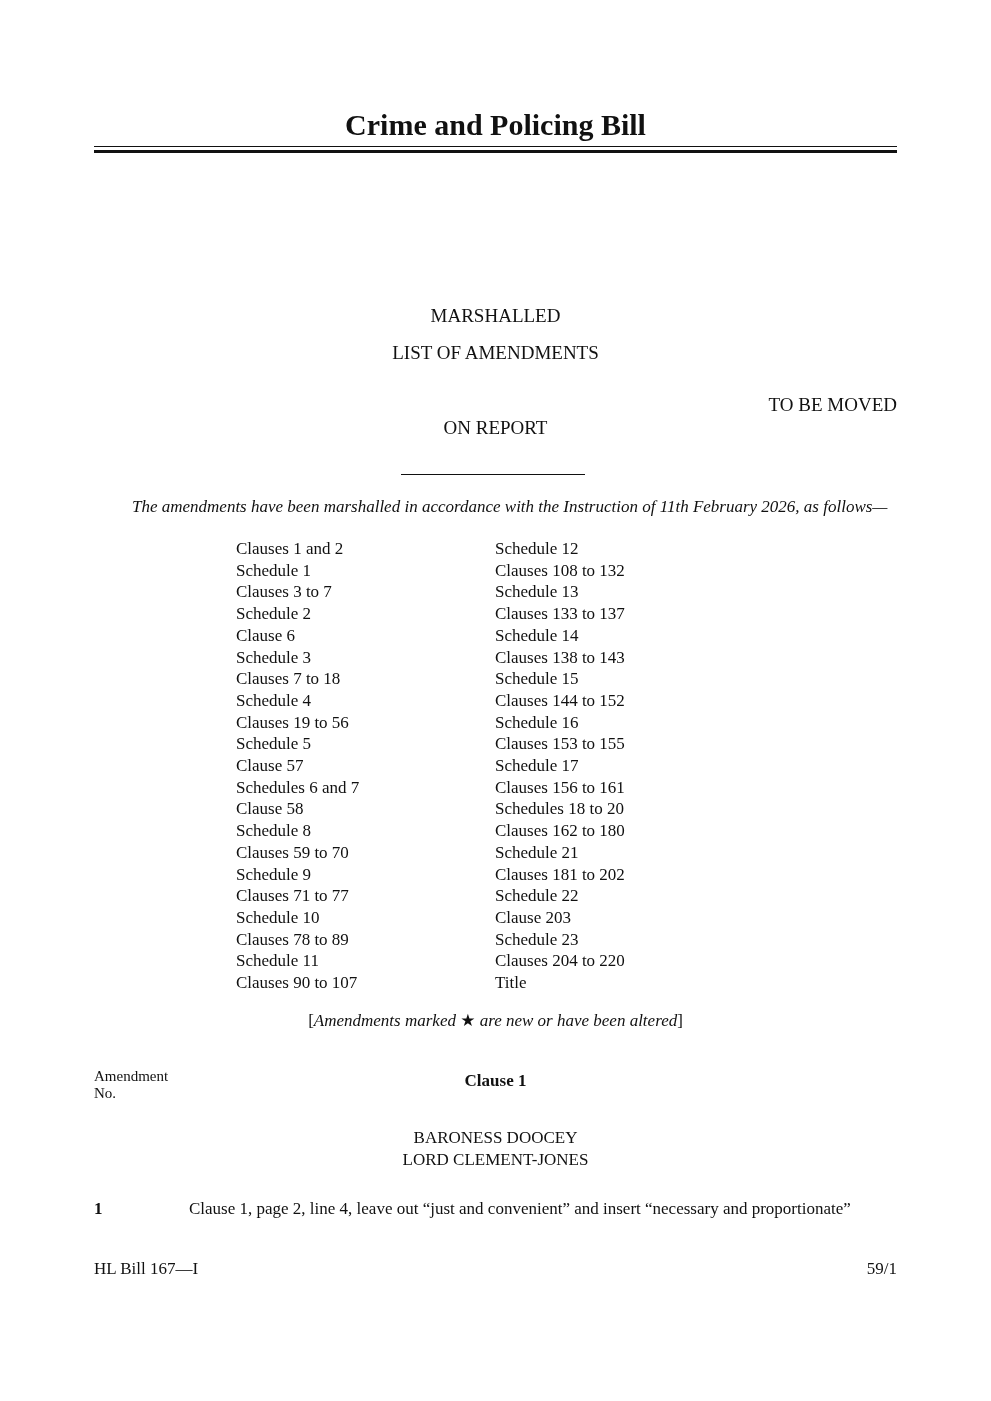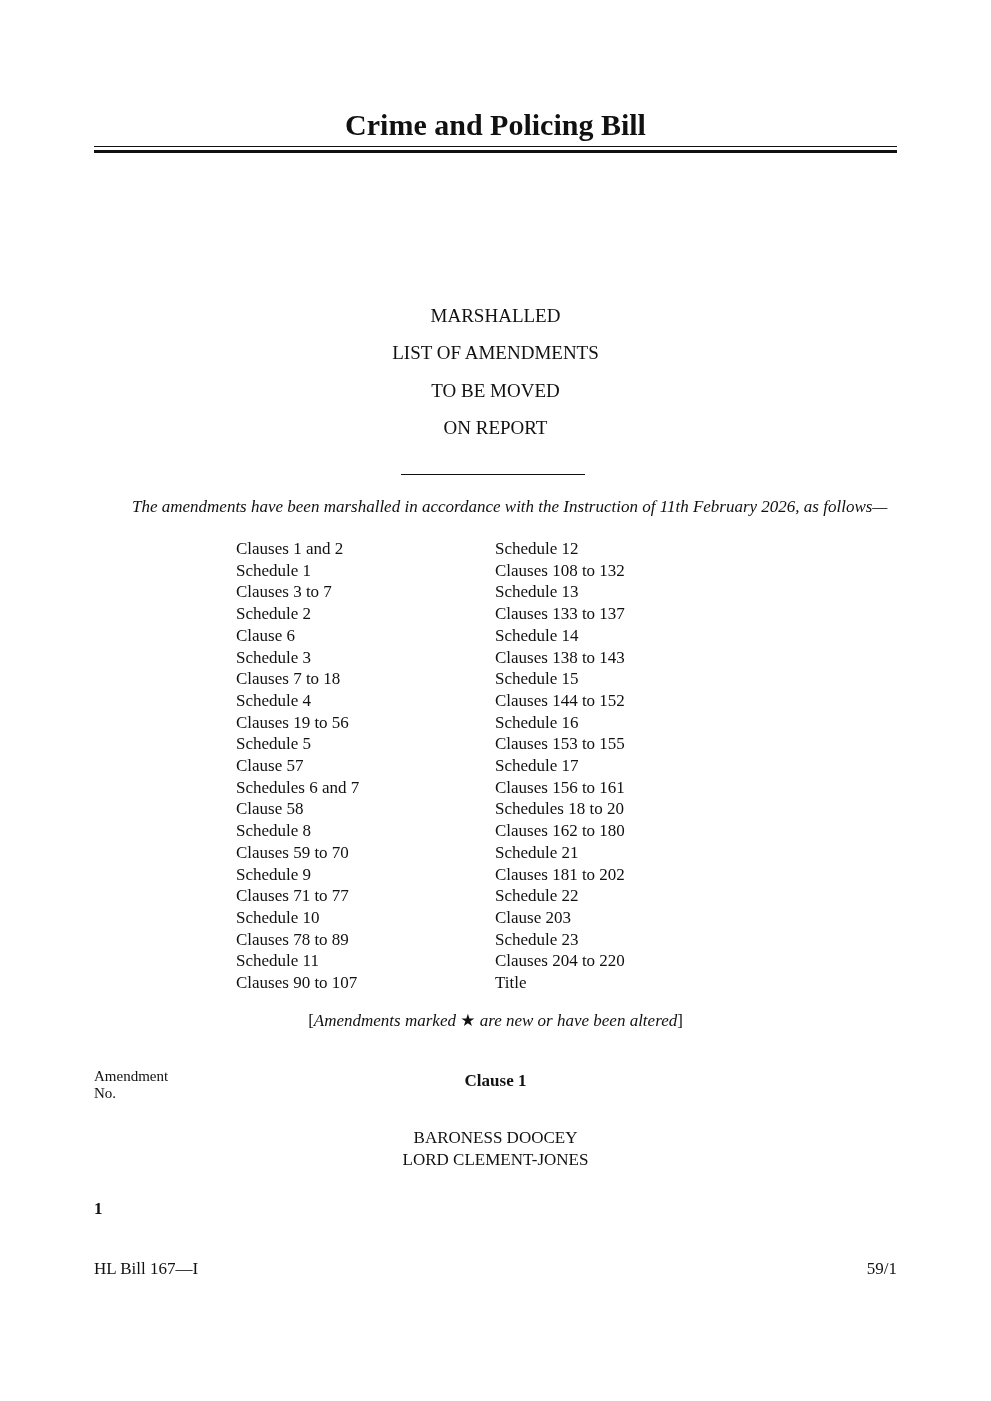--- a/index.html
+++ b/index.html
@@ -160,21 +160,21 @@
 <body>
 
 <div class="page">
 
   <div class="bill-title">Crime and Policing Bill</div>
   <div class="rule-thin"></div>
   <div class="rule-thick"></div>
 
   <div class="doc-heading" style="top:304px;">MARSHALLED</div>
   <div class="doc-heading" style="top:341px;">LIST OF AMENDMENTS</div>
-  <div class="doc-heading" style="top:379px;">TO BE MOVED</div>
+  <div class="doc-heading" style="top:393px;text-align:right;">TO BE MOVED</div>
   <div class="doc-heading" style="top:416px;">ON REPORT</div>
 
   <div class="short-rule"></div>
 
   <div class="intro"><span class="indent"></span><span>The amendments have been marshalled in accordance with the Instruction of 11th February 2026, as follows—</span></div>
 
   <div class="order-col col-left">
     <div>Clauses 1 and 2</div>
     <div>Schedule 1</div>
     <div>Clauses 3 to 7</div>
@@ -231,18 +231,19 @@
 
   <div class="clause-heading">Clause 1</div>
 
   <div class="movers">
     <div>BARONESS DOOCEY</div>
     <div>LORD CLEMENT-JONES</div>
   </div>
 
   <div class="amendment">
     <span class="num">1</span>
+    <div class="text">Clause 1, page 2, line 4, leave out “just and convenient” and insert “necessary and proportionate”</div>
   </div>
 
   <div class="footer-left">HL Bill 167—I</div>
   <div class="footer-right">59/1</div>
 
 </div>
 
 </body></html>

